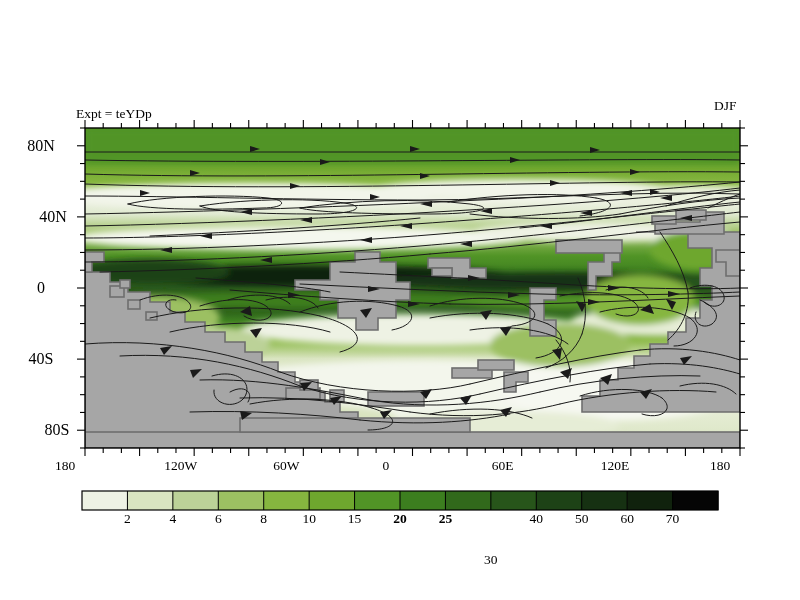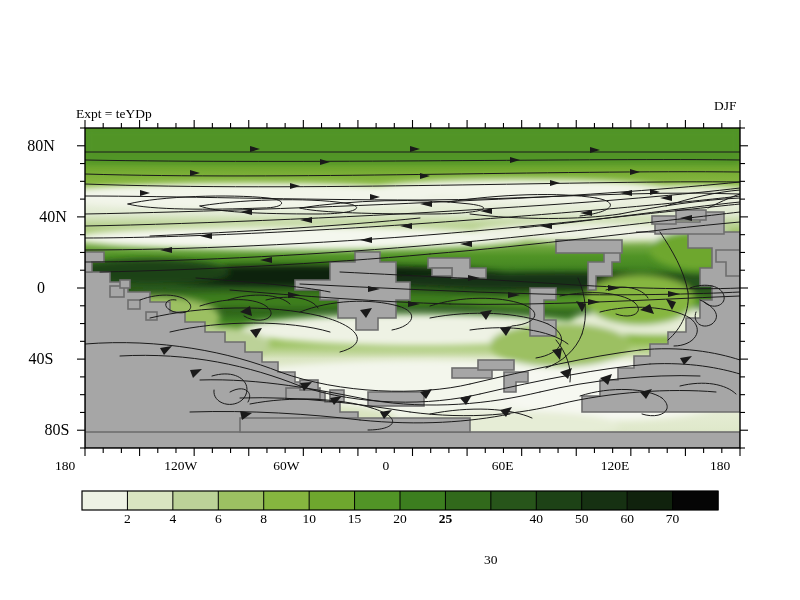--- a/index.html
+++ b/index.html
@@ -491,21 +491,21 @@
       <div class="xlab" style="top: 458px; left: 600.833px;">120E</div>
       <div class="xlab" style="top: 458px; left: 710px;">180</div>
     </div>
   <div id="cblabels">
       <div class="cblab" style="left: 107.429px;">2</div>
       <div class="cblab" style="left: 152.857px;">4</div>
       <div class="cblab" style="left: 198.286px;">6</div>
       <div class="cblab" style="left: 243.714px;">8</div>
       <div class="cblab" style="left: 289.143px;">10</div>
       <div class="cblab" style="left: 334.571px;">15</div>
-      <div class="cblab" style="left: 380px;">20</div>
+      <div class="cblab" style="left: 380px; font-weight: bold;">20</div>
       <div class="cblab" style="left: 425.429px; font-weight: bold;">25</div>
       <div class="cblab" style="left: 470.857px; margin-top: 41px;">30</div>
       <div class="cblab" style="left: 516.286px;">40</div>
       <div class="cblab" style="left: 561.714px;">50</div>
       <div class="cblab" style="left: 607.143px;">60</div>
       <div class="cblab" style="left: 652.571px;">70</div>
     </div>
 </div>
 
 </body></html>

